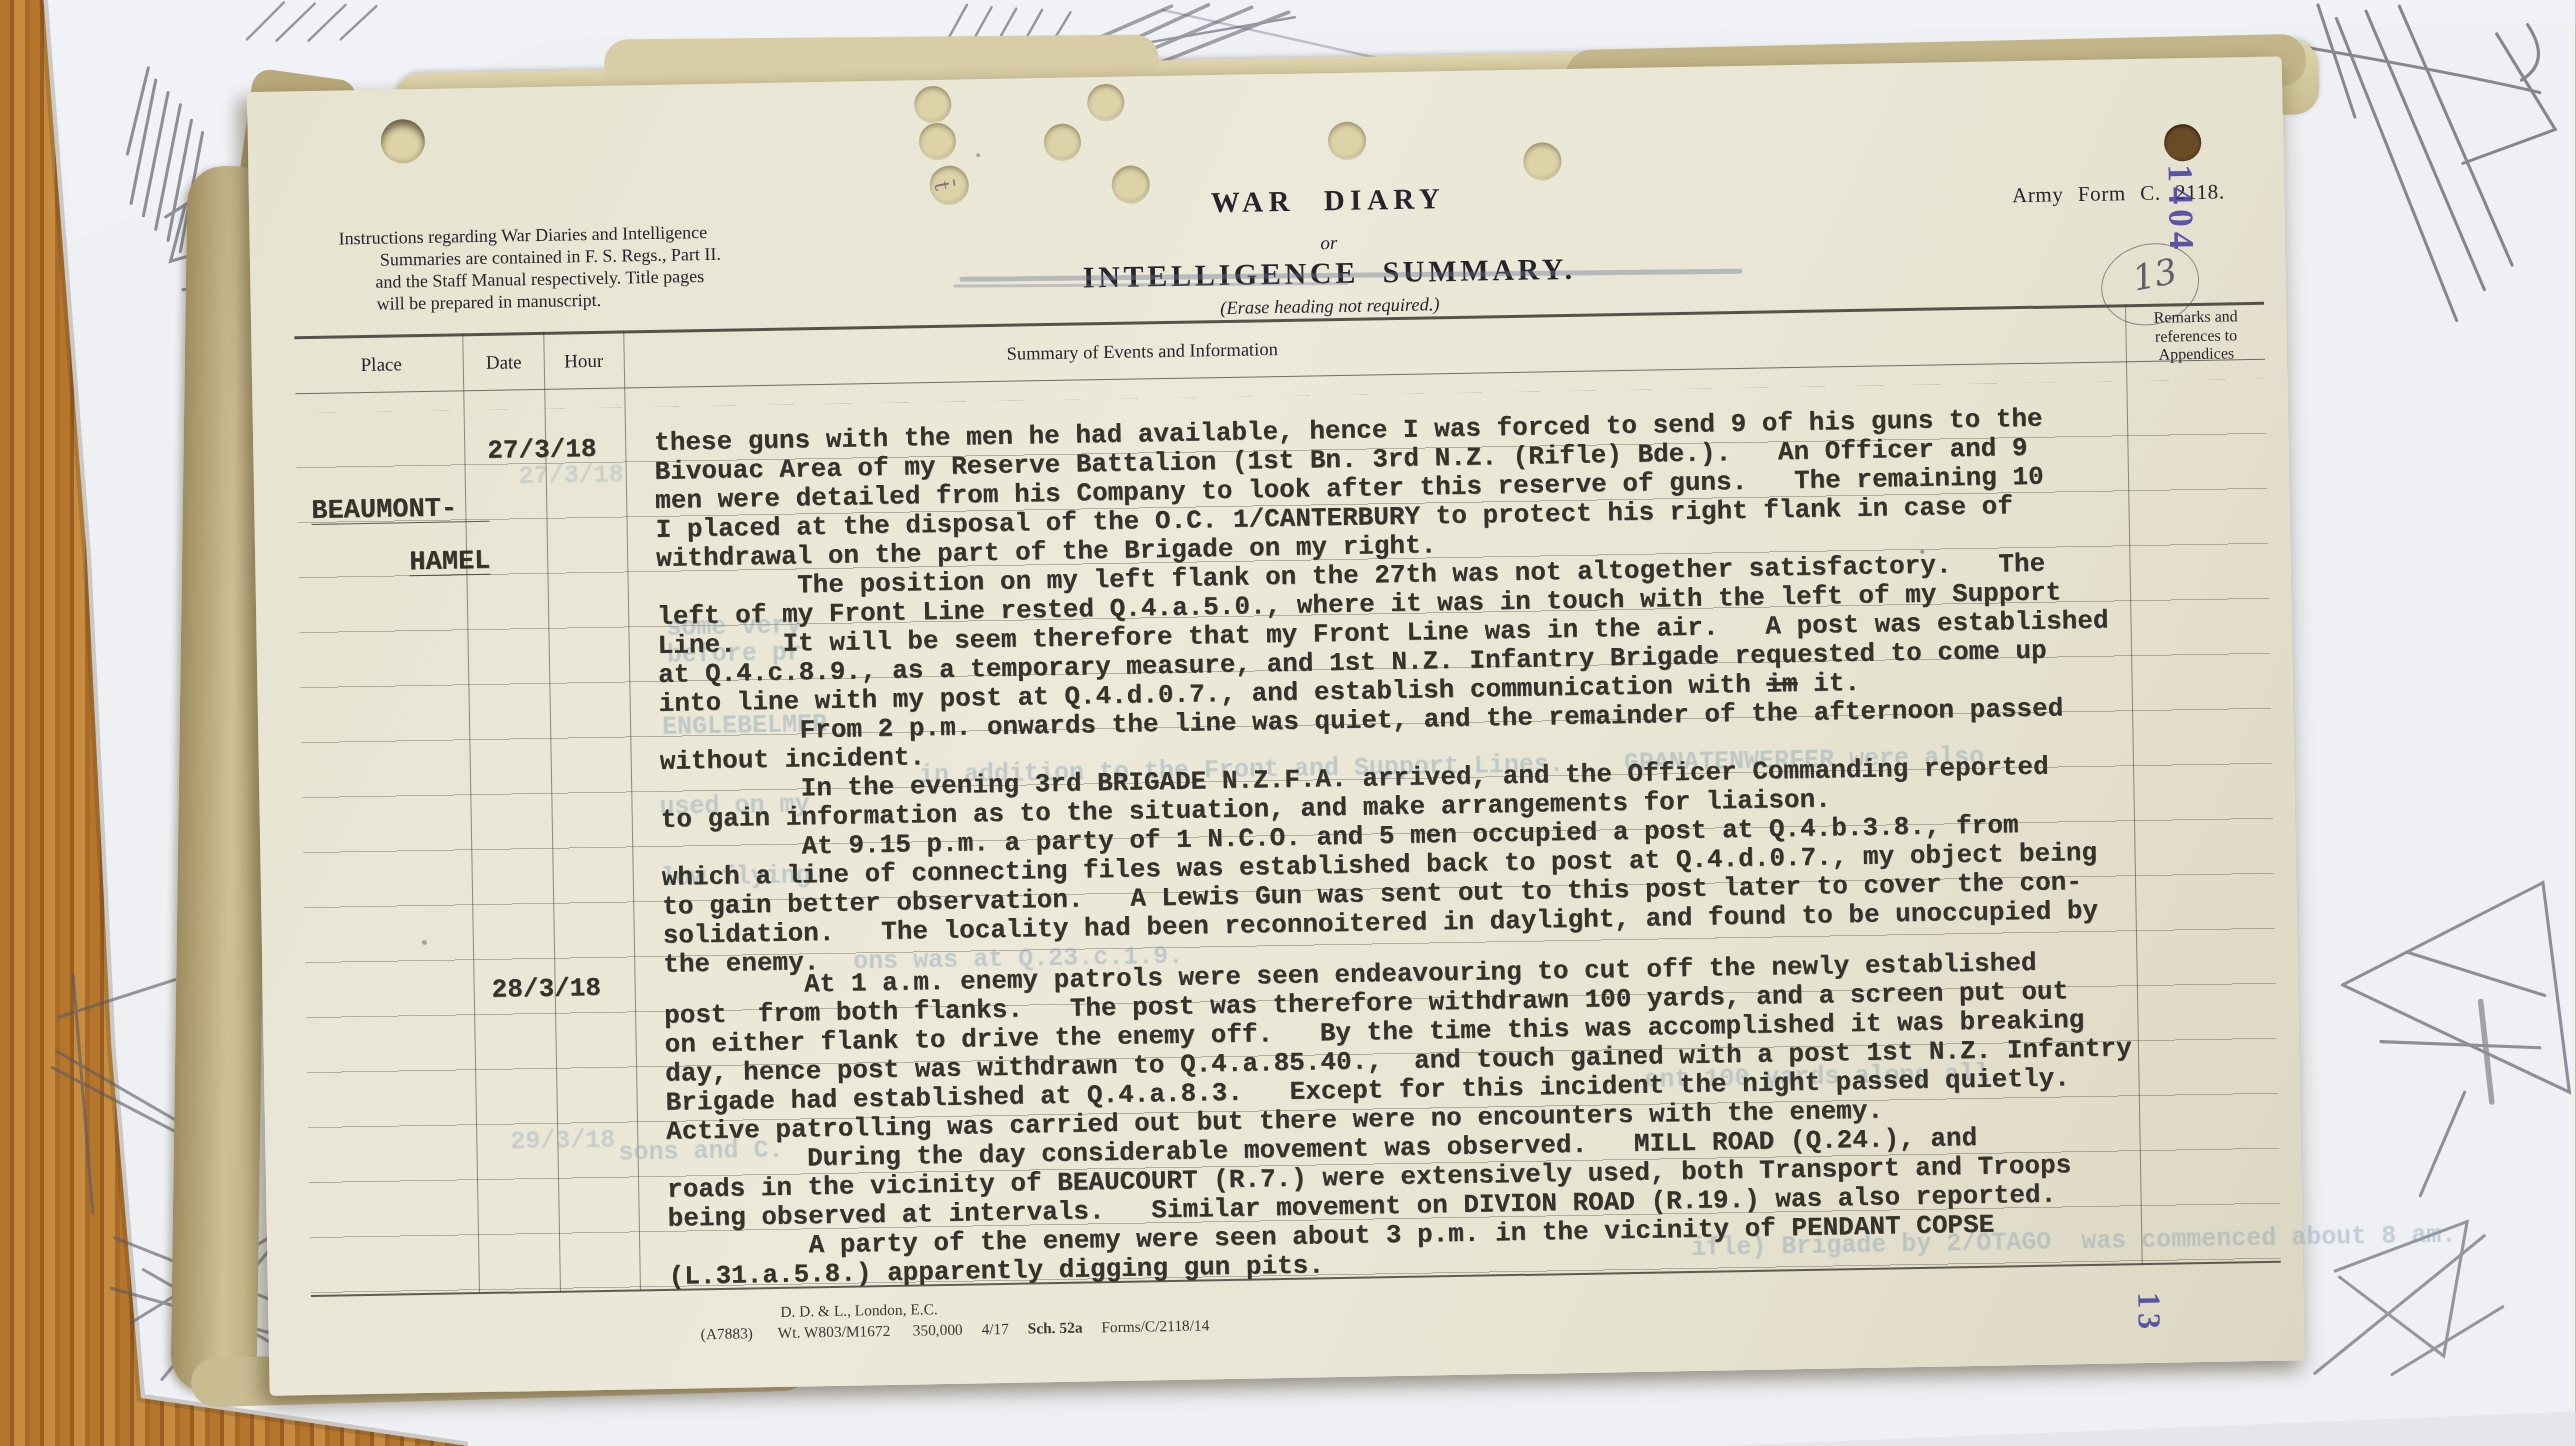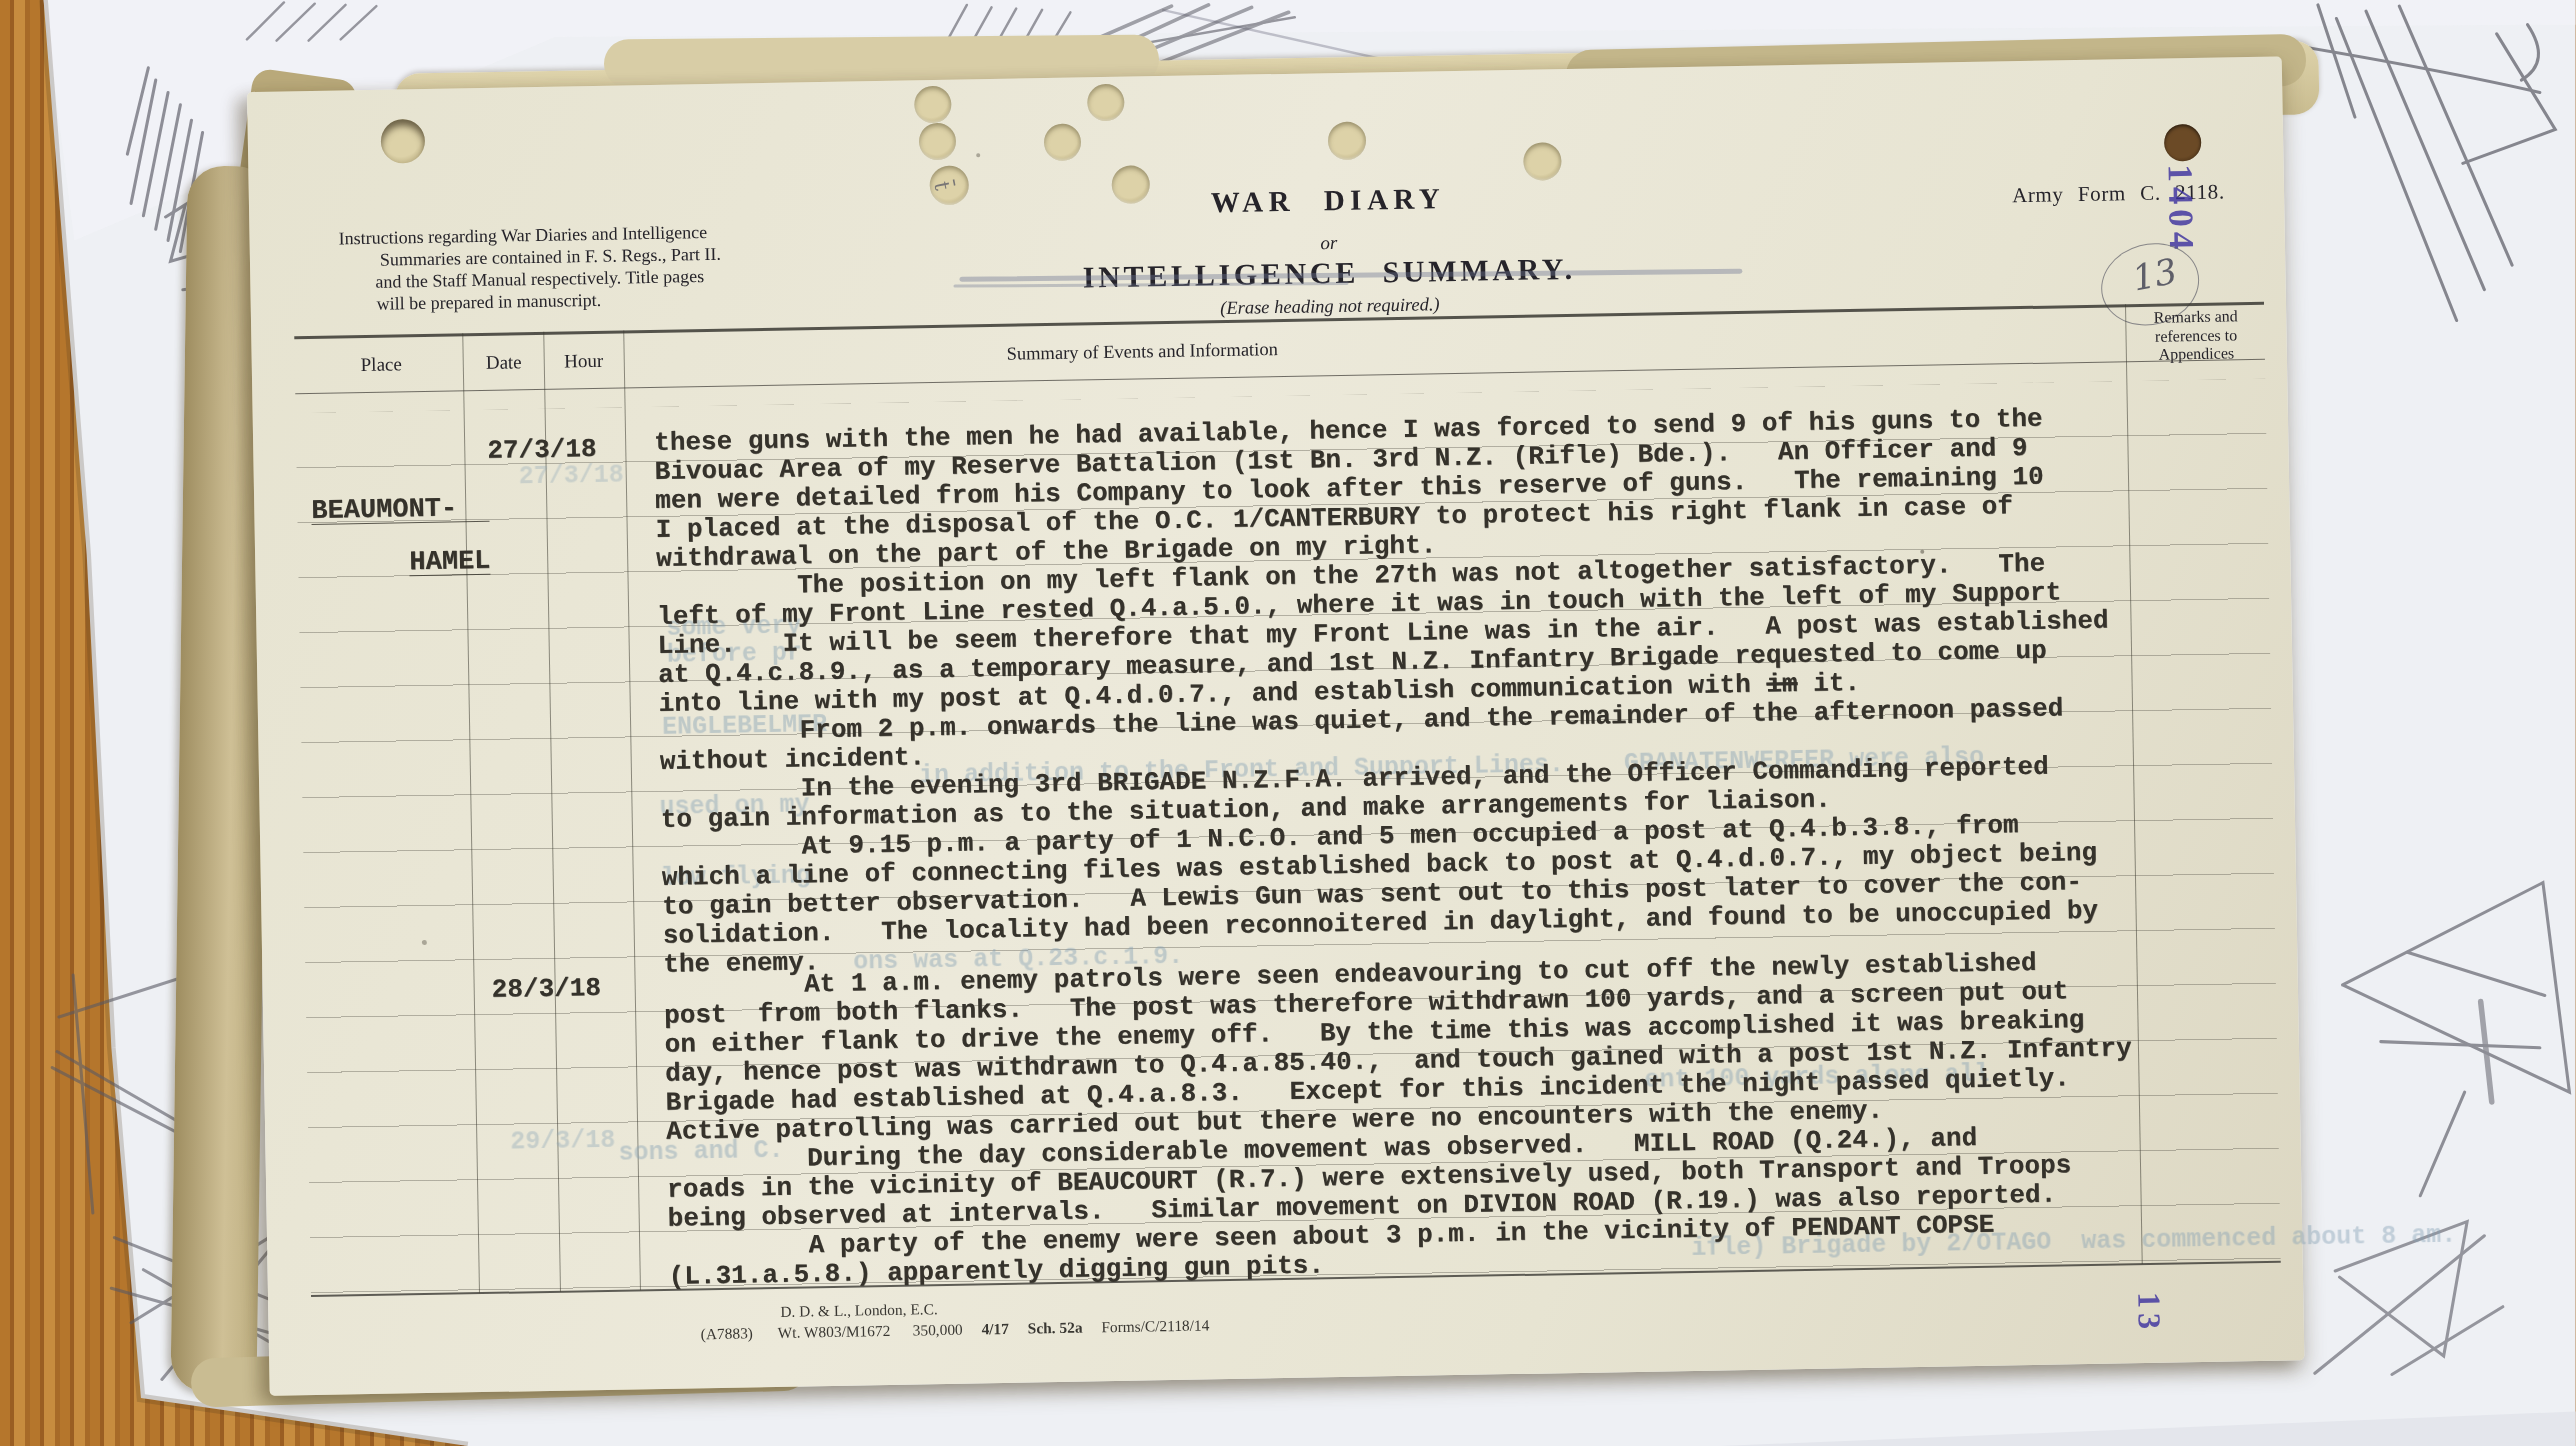--- a/index.html
+++ b/index.html
@@ -232,21 +232,21 @@
       <div class="mono tl">being observed at intervals.   Similar movement on DIVION ROAD (R.19.) was also reported.</div>
       <div class="mono tl">         A party of the enemy were seen about 3 p.m. in the vicinity of PENDANT COPSE</div>
       <div class="mono tl">(L.31.a.5.8.) apparently digging gun pits.</div>
     </div>
 
     <div class="abs serif" style="left:512px;top:1220px;font-size:15.4px;color:#3a3833;">D. D. &amp; L., London, E.C.</div>
     <div class="abs serif" style="left:432px;top:1241px;font-size:15.4px;color:#3a3833;">
       <span>(A7883)</span>
       <span style="padding-left:21px;">Wt. W803/M1672</span>
       <span style="padding-left:18.5px;">350,000</span>
-      <span style="padding-left:15px;font-weight:bold;">4/17</span>
+      <span style="padding-left:15px;">4/17</span>
       <span style="padding-left:15px;font-weight:700;">Sch. 52a</span>
       <span style="padding-left:15px;">Forms/C/2118/14</span>
     </div>
 
     <div class="abs stamp" style="left:1862px;top:1233px;height:71px;font-size:32px;">13</div>
 
     <div class="spec" style="left:1665px;top:487px;width:4.3px;height:4.3px;opacity:.5;"></div>
     <div class="spec" style="left:160px;top:851px;width:5px;height:5px;opacity:.4;"></div>
     <div class="spec" style="left:728px;top:74px;width:3.7px;height:3.7px;opacity:.4;"></div>
   </div>

